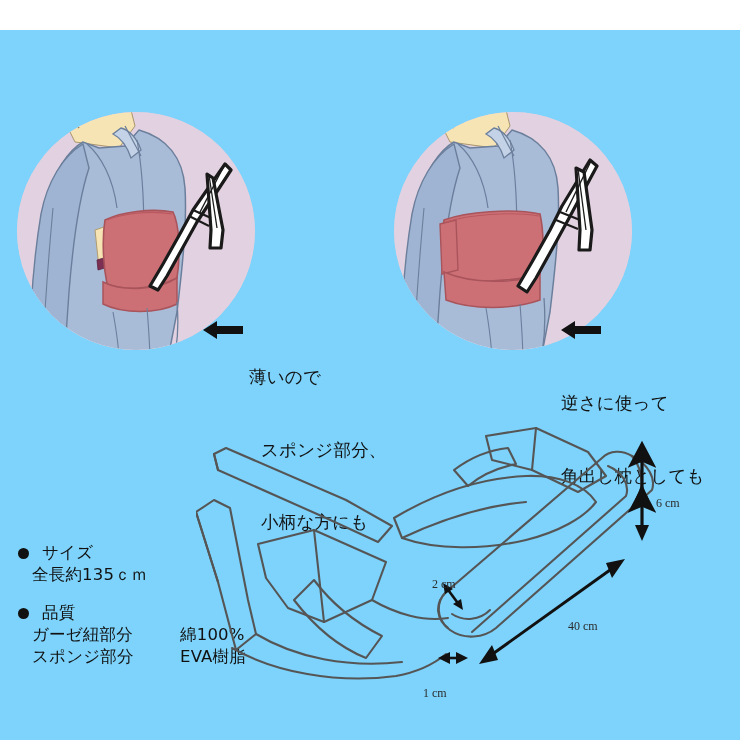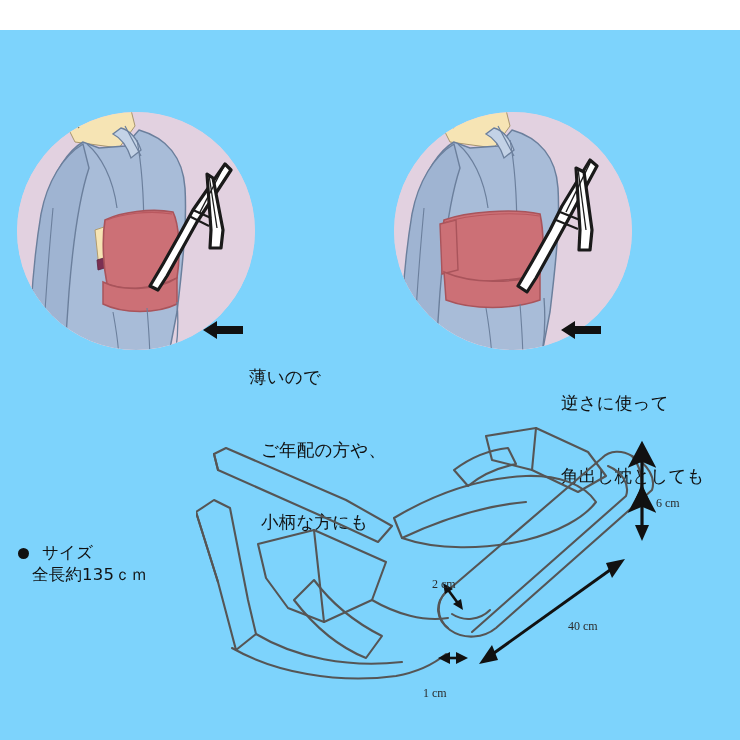--- a/index.html
+++ b/index.html
@@ -234,21 +234,21 @@
       </g>
     </svg>
   </div>
 
   <div class="annot" id="annot-left">
     <svg class="arrow-left-icon" width="40" height="20" viewBox="0 0 40 20">
       <path d="M0,10 L14,1 L14,6 L40,6 L40,14 L14,14 L14,19 Z" fill="#111111"></path>
     </svg>
     <div class="annot-lines">
       <div class="ln1">薄いので</div>
-      <div class="ln2">ご年配の方や、</div>
+      <div class="ln2">スポンジ部分、</div>
       <div class="ln3">小柄な方にも</div>
     </div>
   </div>
 
   <div class="annot" id="annot-right">
     <svg class="arrow-left-icon" width="40" height="20" viewBox="0 0 40 20" style="position:absolute; left:0; top:0;">
       <path d="M0,10 L14,1 L14,6 L40,6 L40,14 L14,14 L14,19 Z" fill="#111111"></path>
     </svg>
     <div class="annot-lines" style="margin-top:26px;">
       <div>逆さに使って</div>
@@ -258,20 +258,34 @@
 
   <div id="spec-block">
     <div class="spec-group">
       <div class="spec-head">
         <span class="bullet-dot"></span>
         <span>サイズ</span>
       </div>
       <div class="spec-line">全長約135ｃｍ</div>
     </div>
 
+    <div class="spec-group">
+      <div class="spec-head">
+        <span class="bullet-dot"></span>
+        <span>品質</span>
+      </div>
+      <div class="spec-row">
+        <span class="k">ガーゼ紐部分</span>
+        <span class="v">綿100%</span>
+      </div>
+      <div class="spec-row">
+        <span class="k">スポンジ部分</span>
+        <span class="v">EVA樹脂</span>
+      </div>
+    </div>
   </div>
 
   <div id="product-drawing">
     <svg width="470" height="270" viewBox="0 0 470 270" xmlns="http://www.w3.org/2000/svg">
       <g fill="none" stroke="#555555" stroke-width="2.1" stroke-linejoin="round" stroke-linecap="round">
 
         <path d="M18,32 L30,26 L150,78 L196,104 L182,120 L130,96 L22,48 Z"></path>
         <path d="M18,32 L22,48"></path>
 
         <path d="M0,90 L18,78 L34,86 L52,178 L60,212 L40,228 L22,160 Z"></path>

